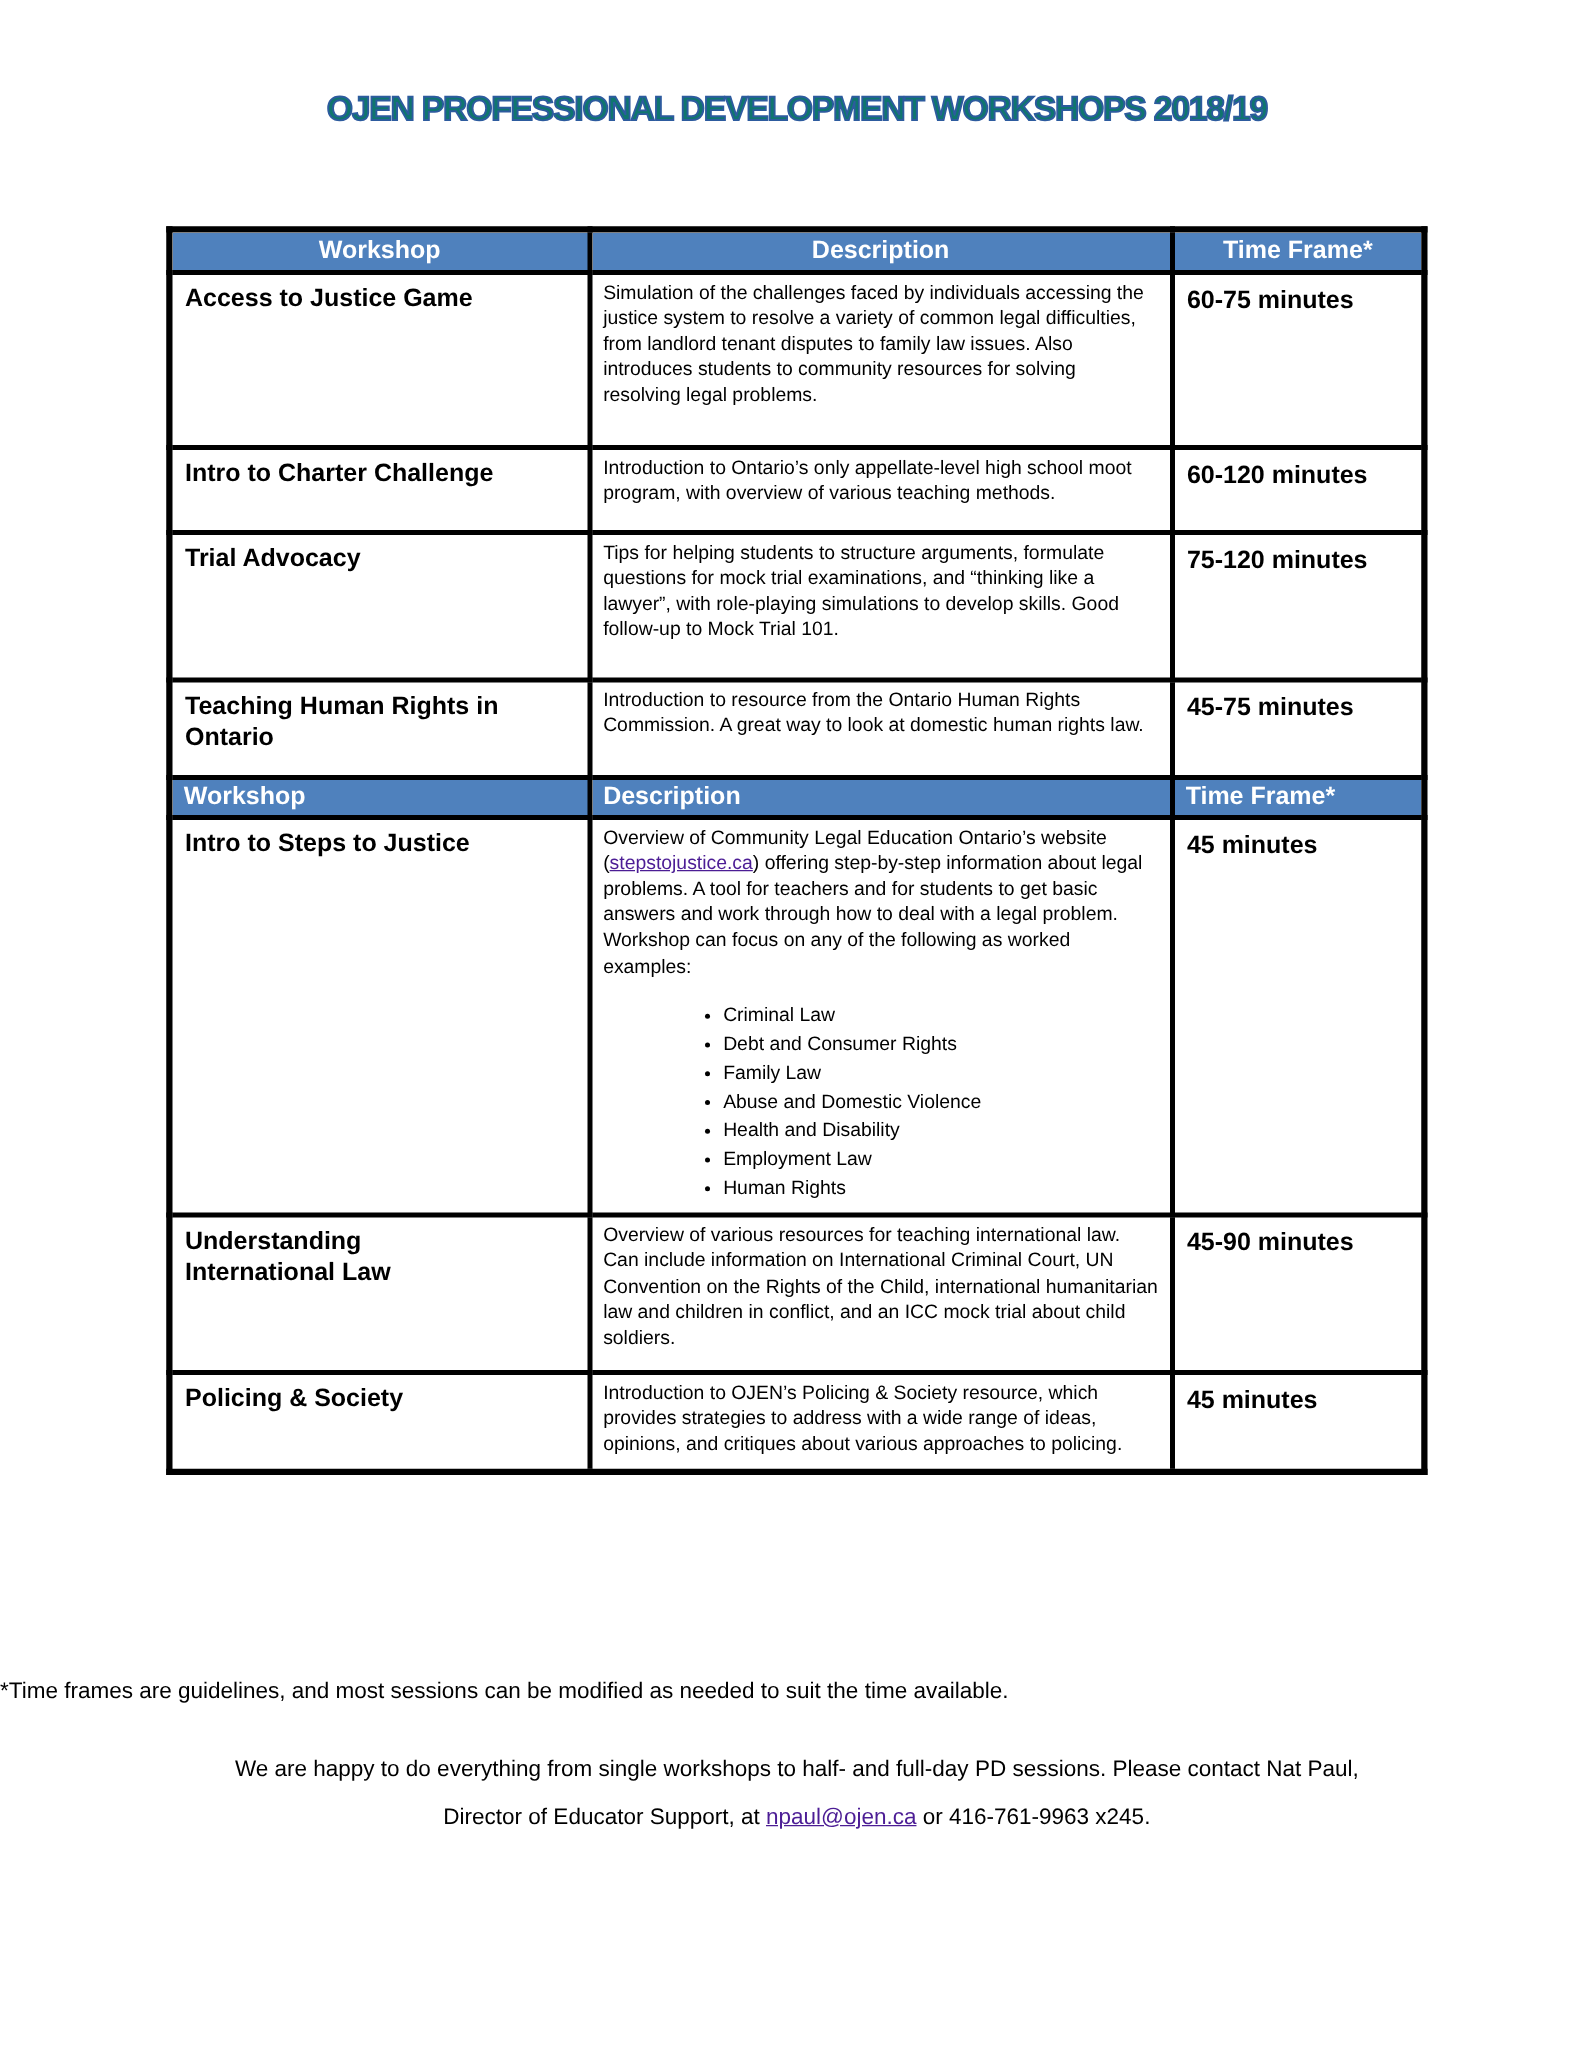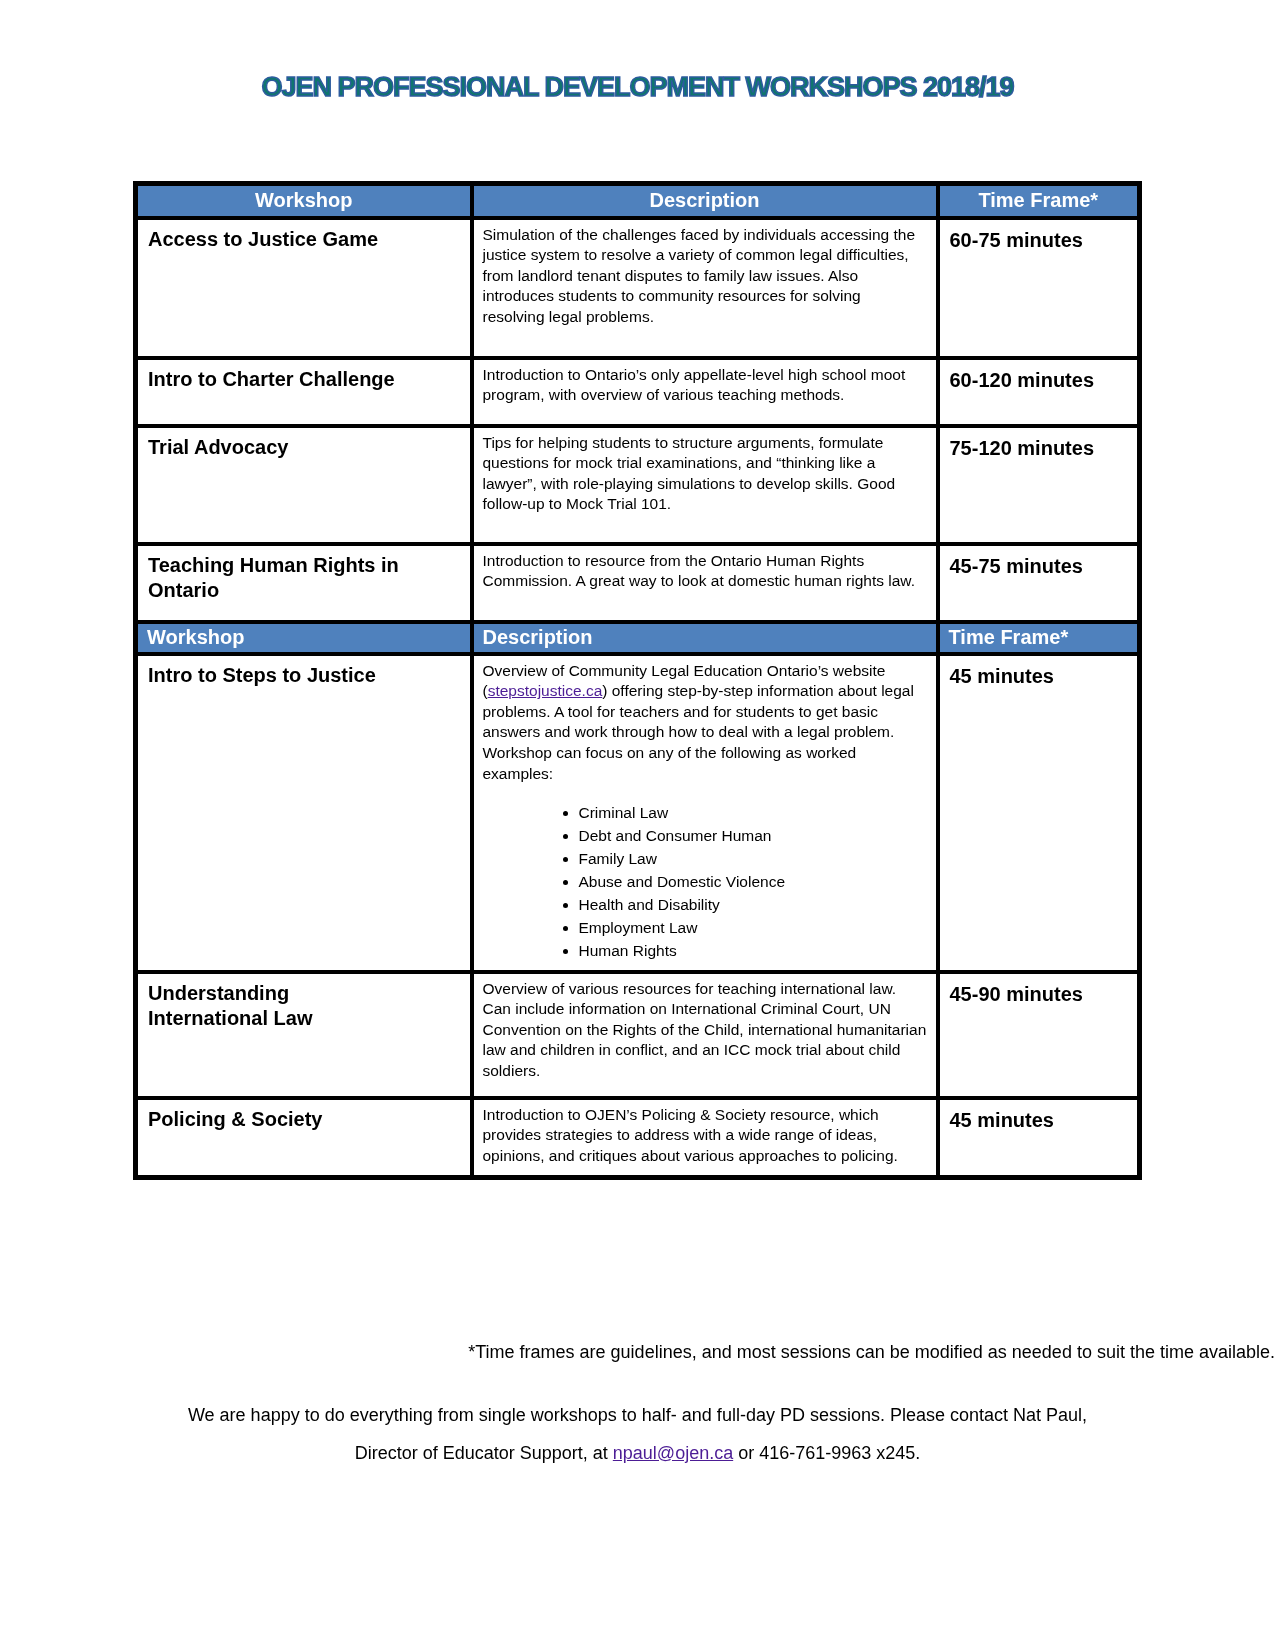--- a/index.html
+++ b/index.html
@@ -82,21 +82,21 @@
     padding-left: 18px;
   }
   ul.focus-list li {
     line-height: 1.48;
   }
   .footnote {
     position: absolute;
     top: 1342px;
     left: 0;
     width: 100%;
-    text-align: right;
+    text-align: left;
     font-size: 18px;
     margin: 0;
   }
   .contact {
     position: absolute;
     top: 1396px;
     left: 50%;
     transform: translateX(-50%);
     width: 965px;
     text-align: center;
@@ -157,21 +157,21 @@
       <th>Description</th>
       <th>Time Frame*</th>
     </tr>
 
     <tr style="height:318px;">
       <td class="cell-name">Intro to Steps to Justice</td>
       <td class="cell-desc">
         <span>Overview of Community Legal Education Ontario’s website (</span><a class="doc-link">stepstojustice.ca</a><span>) offering step-by-step information about legal problems. A tool for teachers and for students to get basic answers and work through how to deal with a legal problem. Workshop can focus on any of the following as worked examples:</span>
         <ul class="focus-list">
           <li>Criminal Law</li>
-          <li>Debt and Consumer Human</li>
+          <li>Debt and Consumer Rights</li>
           <li>Family Law</li>
           <li>Abuse and Domestic Violence</li>
           <li>Health and Disability</li>
           <li>Employment Law</li>
           <li>Human Rights</li>
         </ul>
       </td>
       <td class="cell-time">45 minutes</td>
     </tr>
 

